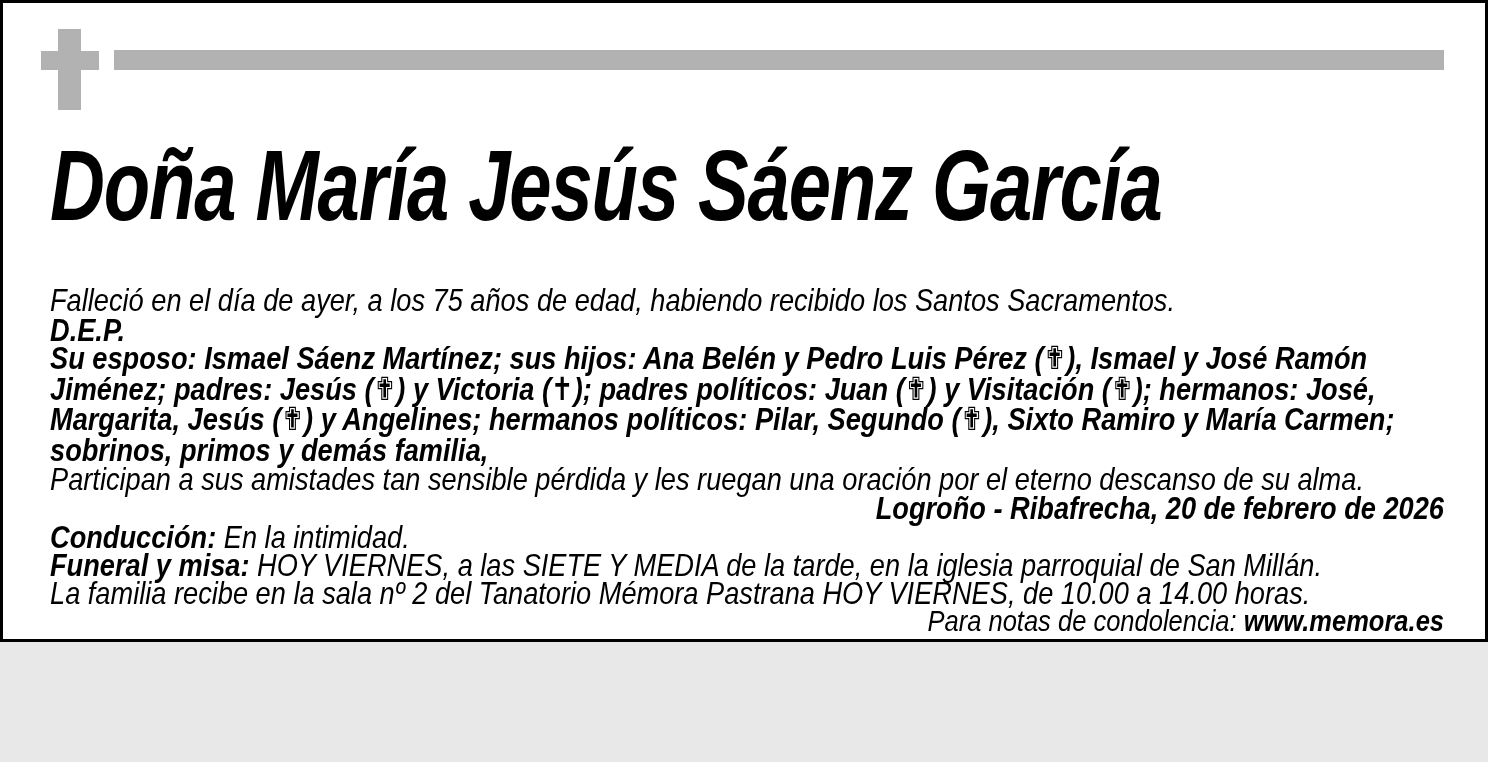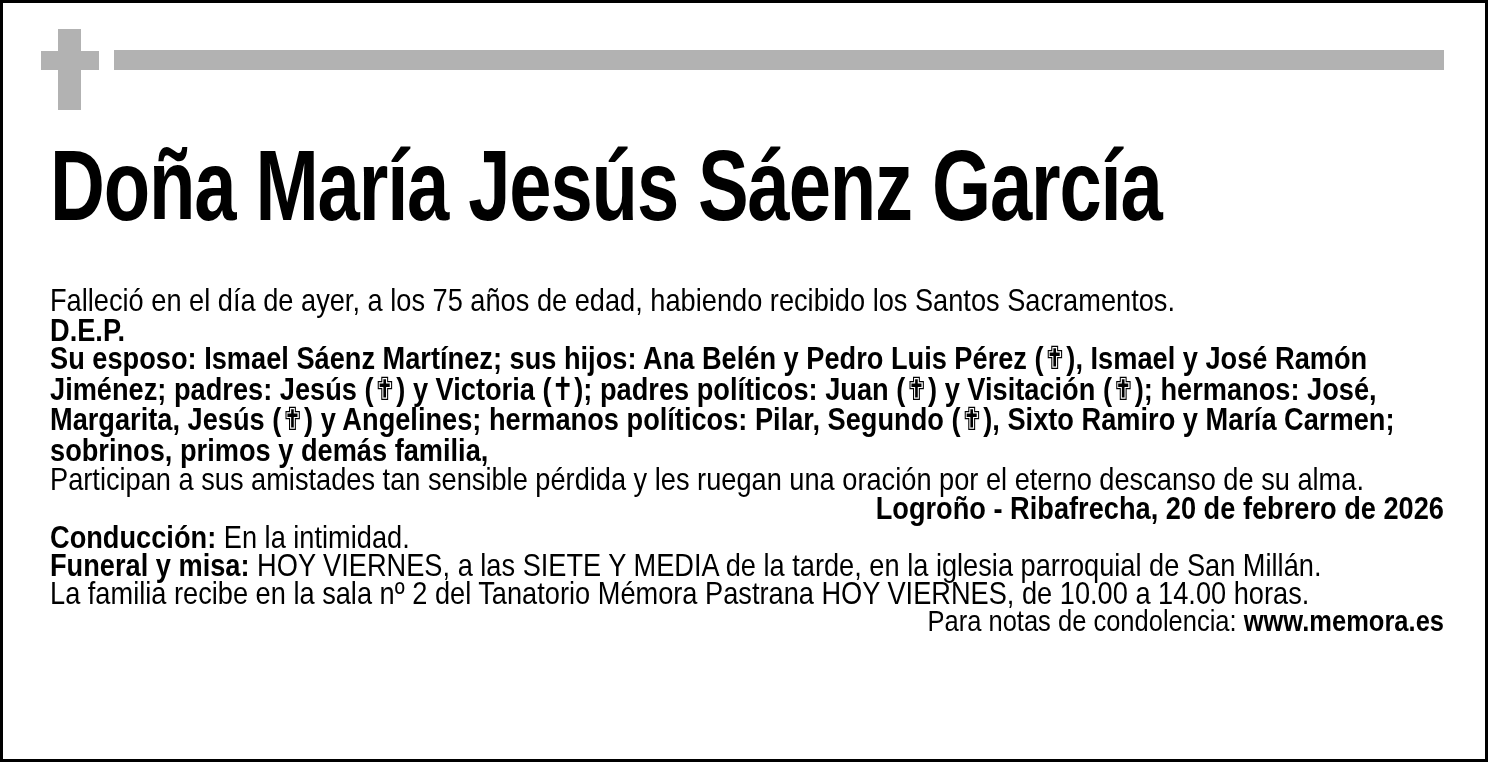--- a/index.html
+++ b/index.html
@@ -1,24 +1,25 @@
 <!DOCTYPE html>
 <html><head>
 <meta charset="utf-8">
 <style>
   html,body{margin:0;padding:0;background:#e8e8e8;}
   .page{
     position:relative;
-    width:1488px;height:762px;
+    width:1488px;height:642px;
     box-sizing:border-box;
     background:#ffffff;
     border:3px solid #000;
     overflow:hidden;
     font-family:"Liberation Sans","DejaVu Sans",sans-serif;
     color:#000;
+    font-style:italic;
   }
   
   .cross-v{position:absolute;left:55px;top:26px;width:23px;height:81px;background:#b2b2b2;}
   .cross-h{position:absolute;left:38px;top:48px;width:58px;height:19px;background:#b2b2b2;}
   .gray-bar{position:absolute;left:111px;top:47px;width:1330px;height:20px;background:#b2b2b2;}
   
   .title{
     position:absolute;left:47px;top:132px;
     font-size:100px;font-weight:bold;line-height:100px;
     letter-spacing:-1.5px;white-space:nowrap;

